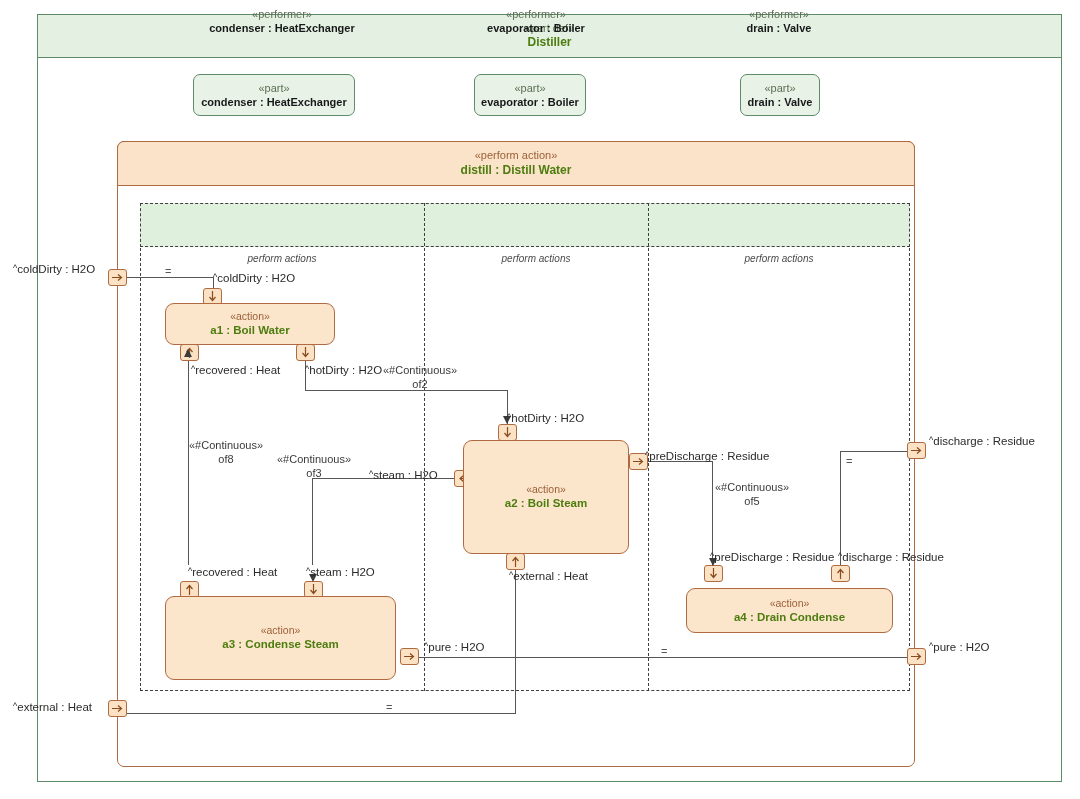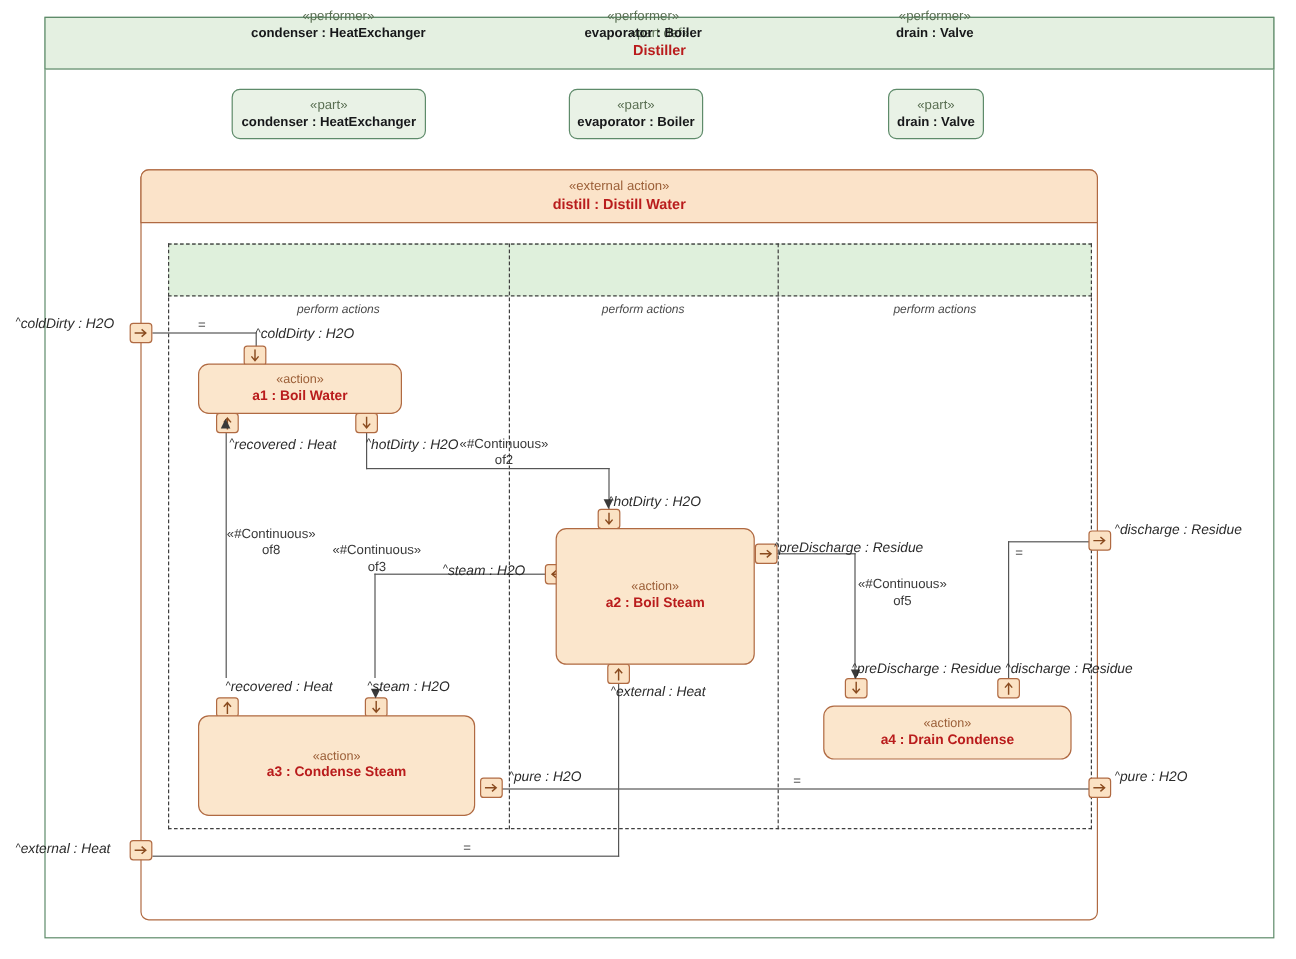--- a/index.html
+++ b/index.html
@@ -25,21 +25,21 @@
   }
   #partdef-header{
     left:37px; top:14px; width:1025px; height:44px;
     background:#e4f0e1;
     border:1.4px solid #5e8b6a;
     box-sizing:border-box;
     display:flex;flex-direction:column;align-items:center;justify-content:center;
     line-height:1.25;
   }
   .kw-green{color:#5a6f53;font-size:11px;}
-  .nm{font-weight:bold;font-size:12px;color:#b91c1c;}
+  .nm{font-weight:bold;font-size:12px;color:#4d7c0f;}
   .nm-sm{font-weight:bold;font-size:11px;color:#17181a;}
 
   
   .partbox{
     background:#e9f2e6;
     border:1.3px solid #5e8b6a;
     border-radius:7px;
     box-sizing:border-box;
     display:flex;flex-direction:column;align-items:center;justify-content:center;
     line-height:1.3;
@@ -120,21 +120,20 @@
   .lnh{height:1.1px;}
   .lnv{width:1.1px;}
 
   
   .lbl{
     position:absolute;
     font-size:11.5px;
     color:#2b2b2b;
     white-space:nowrap;
     line-height:1.15;
-    font-style:italic;
   }
   .lbl .car{font-size:9px;vertical-align:0.22em;}
   .lbl-cont{
     position:absolute;
     font-size:11px;color:#3a3a3a;white-space:nowrap;line-height:1.25;
   }
   .eq{
     position:absolute;font-size:11px;color:#555;letter-spacing:0;
   }
 
@@ -167,21 +166,21 @@
     <span class="kw-green">«part»</span>
     <span class="nm-sm">evaporator : Boiler</span>
   </div>
   <div class="abs partbox" style="left:740px;top:74px;width:80px;height:42px;">
     <span class="kw-green">«part»</span>
     <span class="nm-sm">drain : Valve</span>
   </div>
 
   <div class="abs" id="perform-frame"></div>
   <div class="abs" id="perform-header">
-    <span class="kw-or">«external action»</span>
+    <span class="kw-or">«perform action»</span>
     <span class="nm">distill : Distill Water</span>
   </div>
 
   <div class="abs" id="lanes"></div>
   <div class="abs" id="lanes-head"></div>
 
   <div class="lane-title" style="left:140px;width:284px;">
     <span class="kw-green">«performer»</span>
     <span class="nm-sm">condenser : HeatExchanger</span>
   </div>

